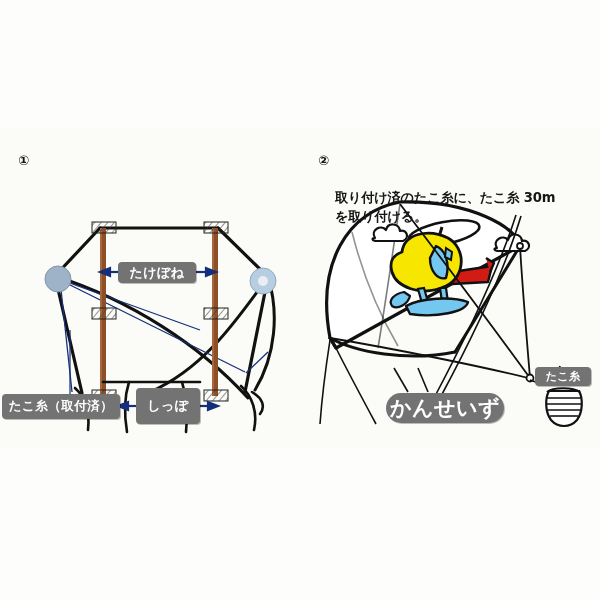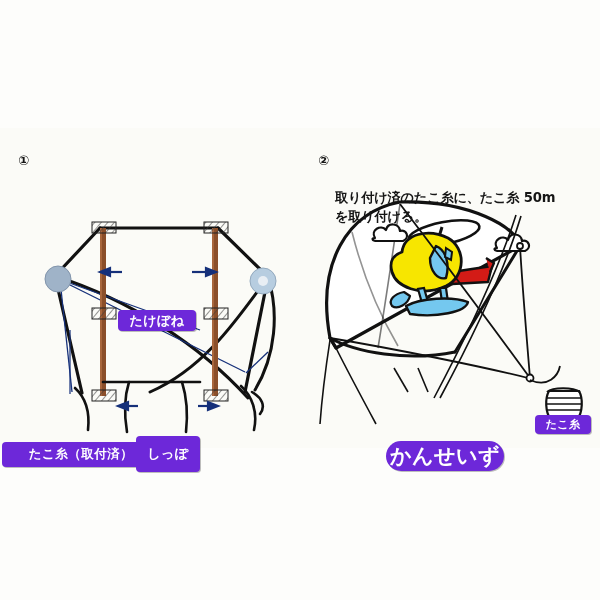--- a/index.html
+++ b/index.html
@@ -52,38 +52,37 @@
   .instr .body {
     display: block;
     padding-left: 17px;
   }
   #instr-left  { left: 18px;  top: 152px; width: 280px; }
   #instr-right { left: 318px; top: 152px; width: 280px; }
 
   
   .badge {
     position: absolute;
-    background: #6d28d9;
+    background: #737373;
     color: #ffffff;
     font-weight: 700;
     font-size: 13px;
     letter-spacing: 0.5px;
     display: flex;
     align-items: center;
     justify-content: center;
     border-radius: 4px;
     box-shadow: 1px 1px 0 rgba(0,0,0,.25);
     white-space: nowrap;
-    margin-top: 48px;
   }
   .badge.pill { border-radius: 999px; }
   .badge.sm { font-size: 11px; letter-spacing: 0.3px; }
 
   #badge-takebone { left: 118px; top: 262px; width: 78px;  height: 21px; }
-  #badge-takoito  { left: 2px;   top: 394px; width: 118px; height: 25px; font-size: 12.5px; padding-left: 20px;}
+  #badge-takoito  { left: 2px;   top: 394px; width: 118px; height: 25px; font-size: 12.5px;}
   #badge-shippo   { left: 136px; top: 388px; width: 64px;  height: 36px; }
   #badge-kansei   { left: 386px; top: 393px; width: 118px; height: 30px; font-size: 21px; }
   #badge-takoito2 { left: 535px; top: 367px; width: 56px;  height: 19px; text-align: center; }
 
   
   #watermark {
     position: absolute;
     left: 155px;
     top: 252px;
     width: 430px;
@@ -286,21 +285,21 @@
     </g>
   </svg>
 
 
   <div class="instr" id="instr-left">
     <span class="num">①</span>
   </div>
 
   <div class="instr" id="instr-right">
     <span class="num">②</span>
-    <span class="body">取り付け済のたこ糸に、たこ糸 50m
+    <span class="body">取り付け済のたこ糸に、たこ糸 30m
 を取り付ける。</span>
   </div>
 
   <div class="badge" id="badge-takebone">たけぼね</div>
 
   <div class="badge" id="badge-takoito">たこ糸（取付済）</div>
 
   <div class="badge" id="badge-shippo">しっぽ</div>
 
   <div class="badge pill" id="badge-kansei">かんせいず</div>

